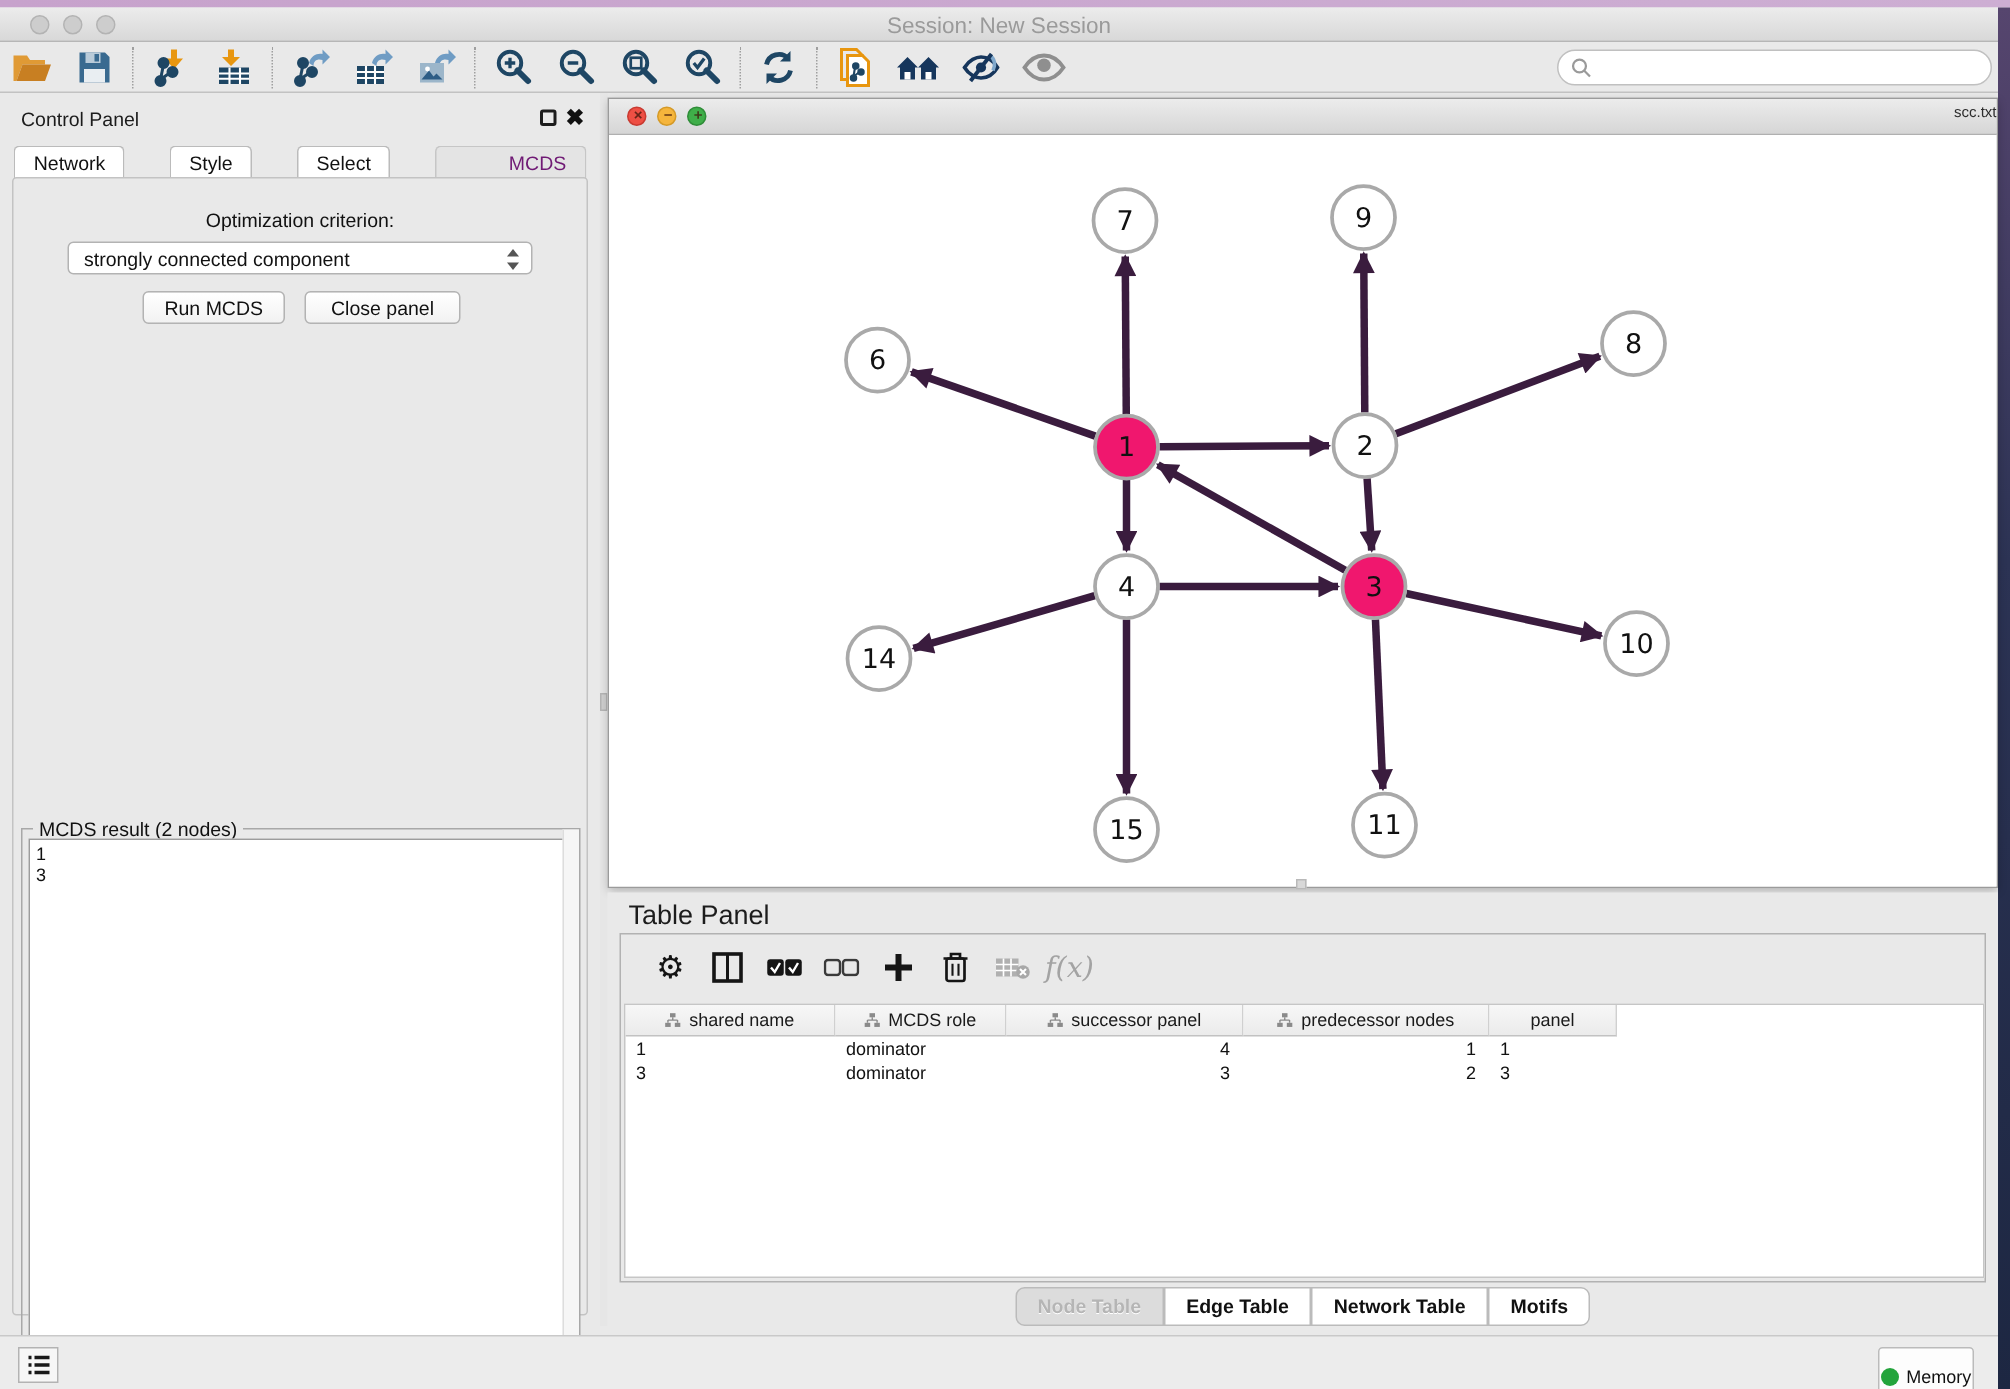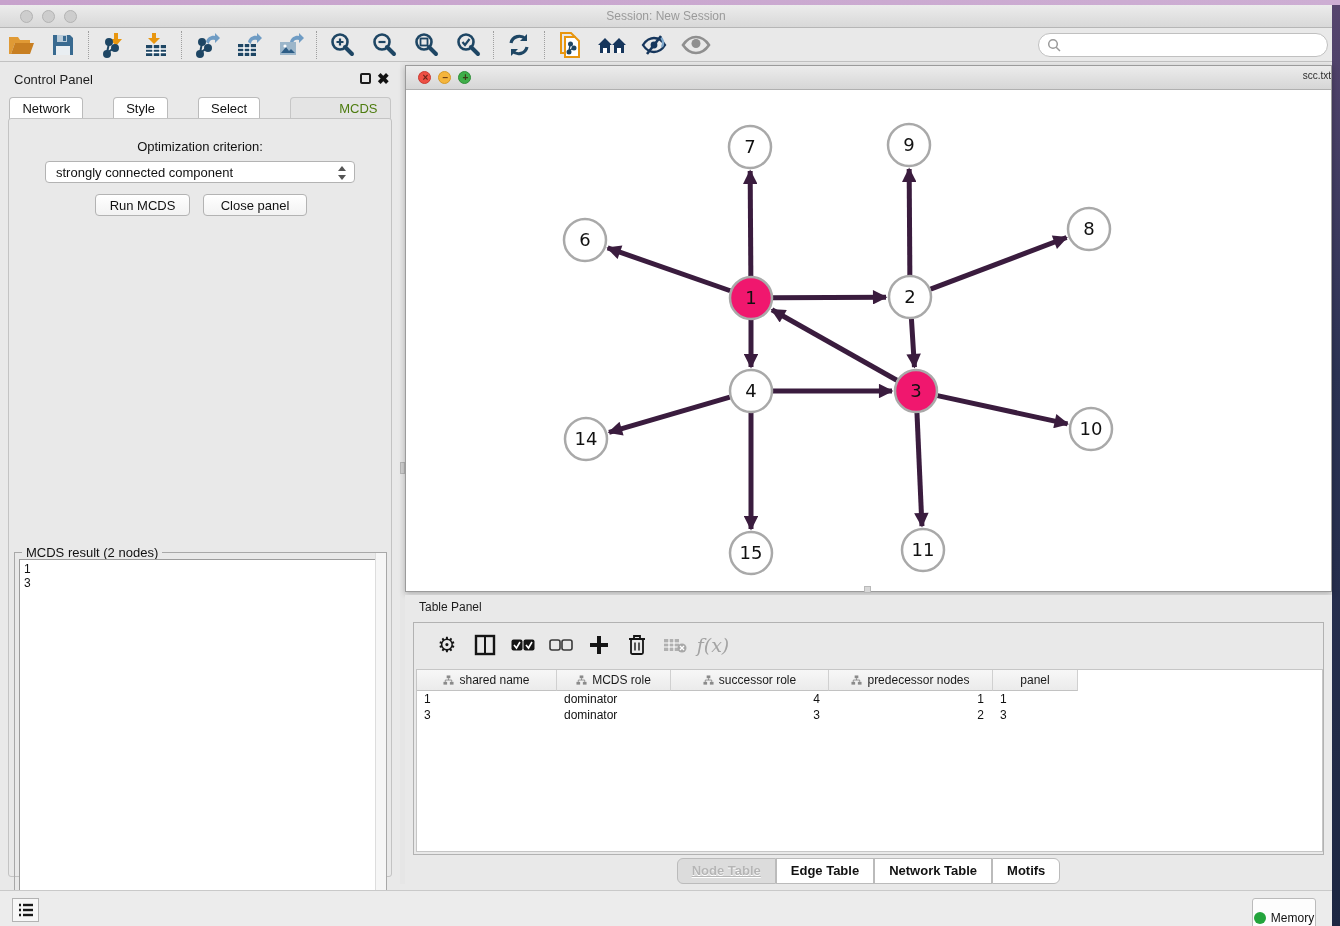--- a/index.html
+++ b/index.html
@@ -6,40 +6,40 @@
   html,body { width:1340px; height:926px; font-family:"Liberation Sans", sans-serif; background:#e9e9e9; overflow:hidden; position:relative; }
 
   .abs { position:absolute; }
 
   
   #desktop-top { left:0; top:0; width:1340px; height:5px; background:linear-gradient(90deg,#c7a2cc,#cdaed3); }
   #desktop-right { left:1332px; top:5px; width:8px; height:921px; background:linear-gradient(180deg,#56456e 0%,#2c3354 40%,#1d2742 100%); }
 
   
   #titlebar { left:0; top:5px; width:1332px; height:23px; background:linear-gradient(#ececec,#d8d8d8); border-bottom:1px solid #b6b6b6; }
-  #titlebar .title { position:absolute; left:0; right:0; top:4px; text-align:center; font-size:12px; color:#9a9a9a; }
+  #titlebar .title { position:absolute; left:0; right:0; top:4px; text-align:center; font-size:15px; color:#9a9a9a; }
   .tl { position:absolute; top:5px; width:13px; height:13px; border-radius:50%; }
   .tl.gray { background:#cdcdcd; border:1px solid #b3b3b3; }
 
   
   #toolbar { left:0; top:28px; width:1332px; height:34px; background:#e9e9e9; border-bottom:1px solid #c2c2c2; display:flex; align-items:center; }
   .tbtn { width:42px; height:32px; display:flex; align-items:center; justify-content:center; }
   .tsep { width:1px; height:28px; border-left:1px dotted #9f9f9f; margin:0 4px; }
   #search-wrap { position:absolute; left:1038px; top:5px; width:290px; height:24px; background:#fff; border:1px solid #c0c0c0; border-radius:12px; display:flex; align-items:center; padding-left:8px; }
   #search-wrap svg { flex:0 0 auto; }
   #search-input { border:none; outline:none; flex:1; height:20px; font-size:13px; background:transparent; padding-left:4px; }
 
   
   #control-panel { left:0; top:62px; width:400px; height:822px; background:#e9e9e9; }
   #cp-header { position:absolute; left:14px; top:10px; font-size:13px; color:#1c1c1c; }
   .panel-float-btn { position:absolute; width:11px; height:11px; border:2px solid #1c1c1c; border-radius:2px; }
   .panel-close-btn { position:absolute; font-size:15px; font-weight:bold; color:#111; line-height:11px; }
   #cp-tabs { position:absolute; left:0; top:35px; width:100%; display:flex; justify-content:center;gap:28px; }
   .cp-tab { font-size:13px; padding:3px 12px 4px; background:#fff; border:1px solid #bbb; border-bottom:none; color:#111; border-radius:4px 4px 0 0; margin:0 1px; }
-  .cp-tab.selected { background:#e4e4e4; color:#4d7c0f; border-color:#c6c6c6;padding-left:48px; }
+  .cp-tab.selected { background:#e4e4e4; color:#701a75; border-color:#c6c6c6;padding-left:48px; }
   #cp-body { position:absolute; left:8px; top:56px; width:384px; height:759px; border:1px solid #c3c3c3; border-radius:3px; background:#e9e9e9; }
   #opt-label { position:absolute; left:0; right:0; top:20px; text-align:center; font-size:13px; color:#111; }
   #criterion-select { position:absolute; left:36px; top:42px; width:310px; height:22px; background:#fff; border:1px solid #b3b3b3; border-radius:4px; font-size:13px; display:flex; align-items:center; padding-left:10px; color:#111; }
   .stepper { position:absolute; right:6px; top:3px; width:12px; height:16px; }
   .stepper:before { content:""; position:absolute; left:2px; top:1px; border-left:4px solid transparent; border-right:4px solid transparent; border-bottom:5px solid #555; }
   .stepper:after { content:""; position:absolute; left:2px; bottom:1px; border-left:4px solid transparent; border-right:4px solid transparent; border-top:5px solid #555; }
   .cp-btn { position:absolute; top:75px; height:22px; background:linear-gradient(#ffffff,#f2f2f2); border:1px solid #b3b3b3; border-radius:4px; font-size:13px; display:flex; align-items:center; justify-content:center; color:#111; }
   #run-btn { left:86px; width:95px; }
   #closepanel-btn { left:194px; width:104px; }
   #result-group { position:absolute; left:5px; top:433px; width:373px; height:377px; border:1px solid #a8a8a8; }
@@ -55,36 +55,36 @@
   #net-window { left:405px; top:65px; width:927px; height:527px; background:#fff; border:1px solid #9b9b9b; box-shadow:0 2px 6px rgba(0,0,0,0.25); }
   #net-titlebar { position:absolute; left:0; top:0; width:100%; height:24px; background:linear-gradient(#ececec,#d6d6d6); border-bottom:1px solid #b0b0b0; }
   #net-titlebar .title { position:absolute; left:0; right:0; top:4px; text-align:right; font-size:10px; color:#2c2c2c; }
   .tl.red { background:#ee4f44; border:1px solid #c93a31; } .tl.yel { background:#f5b53c; border:1px solid #d59a27; } .tl.grn { background:#3fae49; border:1px solid #2f8d38; }
   .tl .g { position:absolute; left:0; top:-1px; width:13px; text-align:center; font-size:10px; font-weight:bold; color:rgba(60,20,10,0.75); line-height:13px; }
   #net-canvas { position:absolute; left:0; top:24px; width:925px; height:501px; background:#fff; }
   #net-grip { position:absolute; left:458px; bottom:-2px; width:7px; height:7px; background:#d8d8d8; border:1px solid #b9b9b9; }
 
   
   #table-panel { left:405px; top:595px; width:927px; height:295px; background:#e9e9e9; }
-  #tp-title { position:absolute; left:14px; top:5px; font-size:12px; color:#1c1c1c; }
+  #tp-title { position:absolute; left:14px; top:5px; font-size:18px; color:#1c1c1c; }
   #tp-inner { position:absolute; left:8px; top:27px; width:911px; height:233px; border:1px solid #b2b2b2; background:#e9e9e9; }
   #tp-toolbar { position:absolute; left:0; top:0; width:100%; height:44px; display:flex; align-items:center; padding-left:14px; }
   .tp-btn { width:38px; height:34px; display:flex; align-items:center; justify-content:center; }
   .gear-glyph { font-size:21px; color:#151515; font-family:"DejaVu Sans", sans-serif; line-height:21px; }
   .fx-glyph { font-size:19px; color:#a3a3a3; font-style:italic; font-family:"DejaVu Serif", serif; }
   #tp-table { position:absolute; left:2px; top:46px; width:907px; height:183px; background:#fff; border:1px solid #c6c6c6; overflow:hidden; }
   #tp-head { display:flex; height:21px; }
   .th { background:linear-gradient(#f7f7f7,#ebebeb); border-right:1px solid #d0d0d0; border-bottom:1px solid #c2c2c2; display:flex; align-items:center; justify-content:center; gap:5px; font-size:12px; color:#1a1a1a; }
   .tr { display:flex; height:16px; }
   .td { font-size:12px; color:#111; display:flex; align-items:center; }
   .td.a-left { justify-content:flex-start; padding-left:7px; }
   .td.a-right { justify-content:flex-end; padding-right:9px; }
   #tp-tabs { position:absolute; left:0; bottom:6px; width:100%; display:flex; justify-content:center; }
   .tp-tab { font-size:13px; font-weight:bold; padding:4px 14px 5px; background:#fff; border:1px solid #bbb; color:#111; }
-  .tp-tab:first-child { border-radius:6px 0 0 6px;text-decoration:underline; }
+  .tp-tab:first-child { border-radius:6px 0 0 6px; }
   .tp-tab:last-child { border-radius:0 6px 6px 0; }
   .tp-tab.selected { background:#dcdcdc; color:#b5b5b5; text-shadow:0 1px 0 #fff; }
 
   
   #status-bar { left:0; top:890px; width:1332px; height:36px; background:#ececec; border-top:1px solid #c9c9c9; }
   #statuslist-btn { position:absolute; left:12px; top:7px; width:27px; height:24px; background:#f7f7f7; border:1px solid #b3b3b3; display:flex; align-items:center; justify-content:center; }
   #memory-btn { position:absolute; right:16px; top:7px; width:64px; height:40px; background:#fdfdfd; border:1px solid #bbb; border-radius:3px; display:flex; align-items:center; justify-content:center; gap:5px; font-size:12px; color:#111; }
   #memory-btn .dot { width:12px; height:12px; border-radius:50%; background:#23a43c; }
 </style>
 </head>
@@ -409,21 +409,21 @@
             </svg>
             <span>MCDS role</span>
           </div>
           <div class="th" style="width: 158px;">
             <svg width="11" height="11" viewBox="0 0 12 12">
               <rect x="4" y="0.5" width="4" height="3" fill="#8a8a8a"></rect>
               <path d="M6 3.5v2M2.5 5.5h7M2.5 5.5v2M9.5 5.5v2" stroke="#8a8a8a" fill="none"></path>
               <rect x="0.5" y="7.5" width="4" height="3" fill="#8a8a8a"></rect>
               <rect x="7.5" y="7.5" width="4" height="3" fill="#8a8a8a"></rect>
             </svg>
-            <span>successor role</span>
+            <span>successor panel</span>
           </div>
           <div class="th" style="width: 164px;">
             <svg width="11" height="11" viewBox="0 0 12 12">
               <rect x="4" y="0.5" width="4" height="3" fill="#8a8a8a"></rect>
               <path d="M6 3.5v2M2.5 5.5h7M2.5 5.5v2M9.5 5.5v2" stroke="#8a8a8a" fill="none"></path>
               <rect x="0.5" y="7.5" width="4" height="3" fill="#8a8a8a"></rect>
               <rect x="7.5" y="7.5" width="4" height="3" fill="#8a8a8a"></rect>
             </svg>
             <span>predecessor nodes</span>
           </div>

